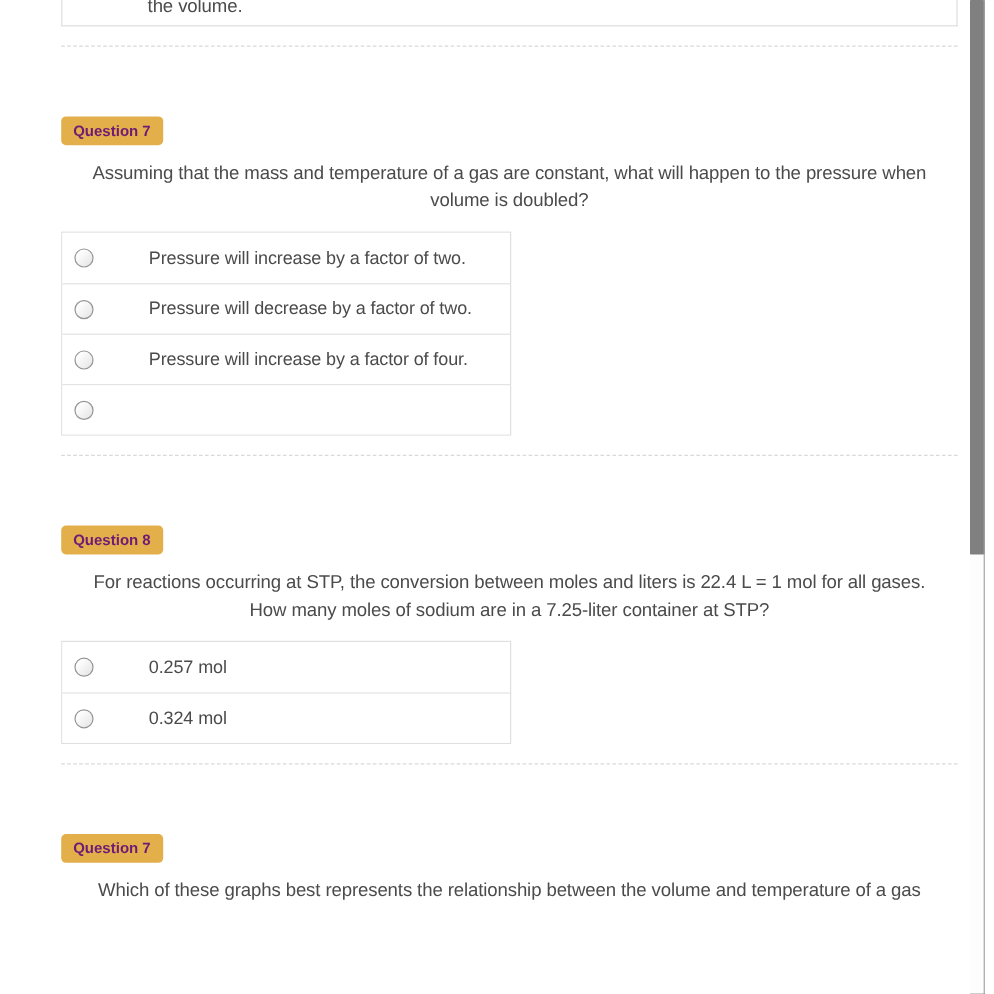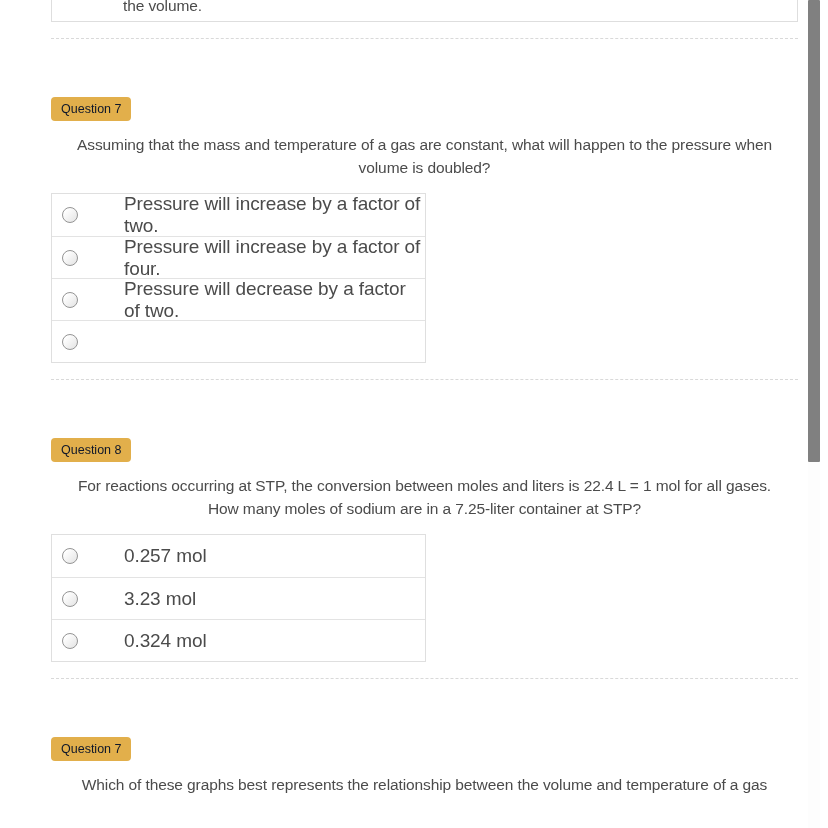--- a/index.html
+++ b/index.html
@@ -35,25 +35,25 @@
   .divider {
     border-top: 1px dashed #d9d9d9;
     margin-top: 16px;
     height: 0;
   }
   .question { display: block; }
   .badge {
     display: inline-block;
     margin-top: 58px;
     background: var(--accent, #e2af4b);
-    color: #0f172a;
+    color: #701a75;
     border-radius: 4px;
     padding: 5px 10px;
     font-size: 12.5px;
-    font-weight: normal;
+    font-weight: bold;
     line-height: 14px;
   }
   .question-text {
     margin-top: 12px;
     font-size: 15.5px;
     line-height: 23px;
     color: var(--text, #4b4b4b);
     letter-spacing: -0.1px;
     white-space: pre-line;
     text-align: center;
@@ -74,21 +74,21 @@
   .radio {
     flex: 0 0 auto;
     margin-left: 10px;
     width: 16px; height: 16px;
     border: 1px solid #949494;
     border-radius: 50%;
     background: linear-gradient(135deg, #fefefe 20%, #e3e3e3 100%);
   }
   .option-label {
     margin-left: 46px;
-    font-size: 19px;
+    font-size: 15px;
     color: var(--text, #4b4b4b);
     letter-spacing: -0.1px;
   }
   
   .scrollbar-track {
     position: fixed;
     top: 0; right: 8px;
     width: 12px; height: 828px;
     background: #fdfdfd;
   }
@@ -119,26 +119,26 @@
     <p class="question-text">Assuming that the mass and temperature of a gas are constant, what will happen to the pressure when
 volume is doubled?</p>
     <div class="options">
   <div class="option-row">
     <span class="radio"></span>
     <span class="option-label">Pressure will increase by a factor of two.</span>
   </div>
 
   <div class="option-row">
     <span class="radio"></span>
-    <span class="option-label">Pressure will increase by a factor of four.</span>
+    <span class="option-label">Pressure will decrease by a factor of two.</span>
   </div>
 
   <div class="option-row">
     <span class="radio"></span>
-    <span class="option-label">Pressure will decrease by a factor of two.</span>
+    <span class="option-label">Pressure will increase by a factor of four.</span>
   </div>
 
   <div class="option-row">
     <span class="radio"></span>
   </div>
 </div>
     <div class="divider"></div>
   </section>
 
   <section class="question">
@@ -147,24 +147,20 @@
     </div>
     <p class="question-text">For reactions occurring at STP, the conversion between moles and liters is 22.4 L = 1 mol for all gases.
 How many moles of sodium are in a 7.25-liter container at STP?</p>
     <div class="options">
   <div class="option-row">
     <span class="radio"></span>
     <span class="option-label">0.257 mol</span>
   </div>
 
 
-  <div class="option-row">
-    <span class="radio"></span>
-    <span class="option-label">3.23 mol</span>
-  </div>
 
   <div class="option-row">
     <span class="radio"></span>
     <span class="option-label">0.324 mol</span>
   </div>
 </div>
     <div class="divider"></div>
   </section>
 
   <section class="question">

